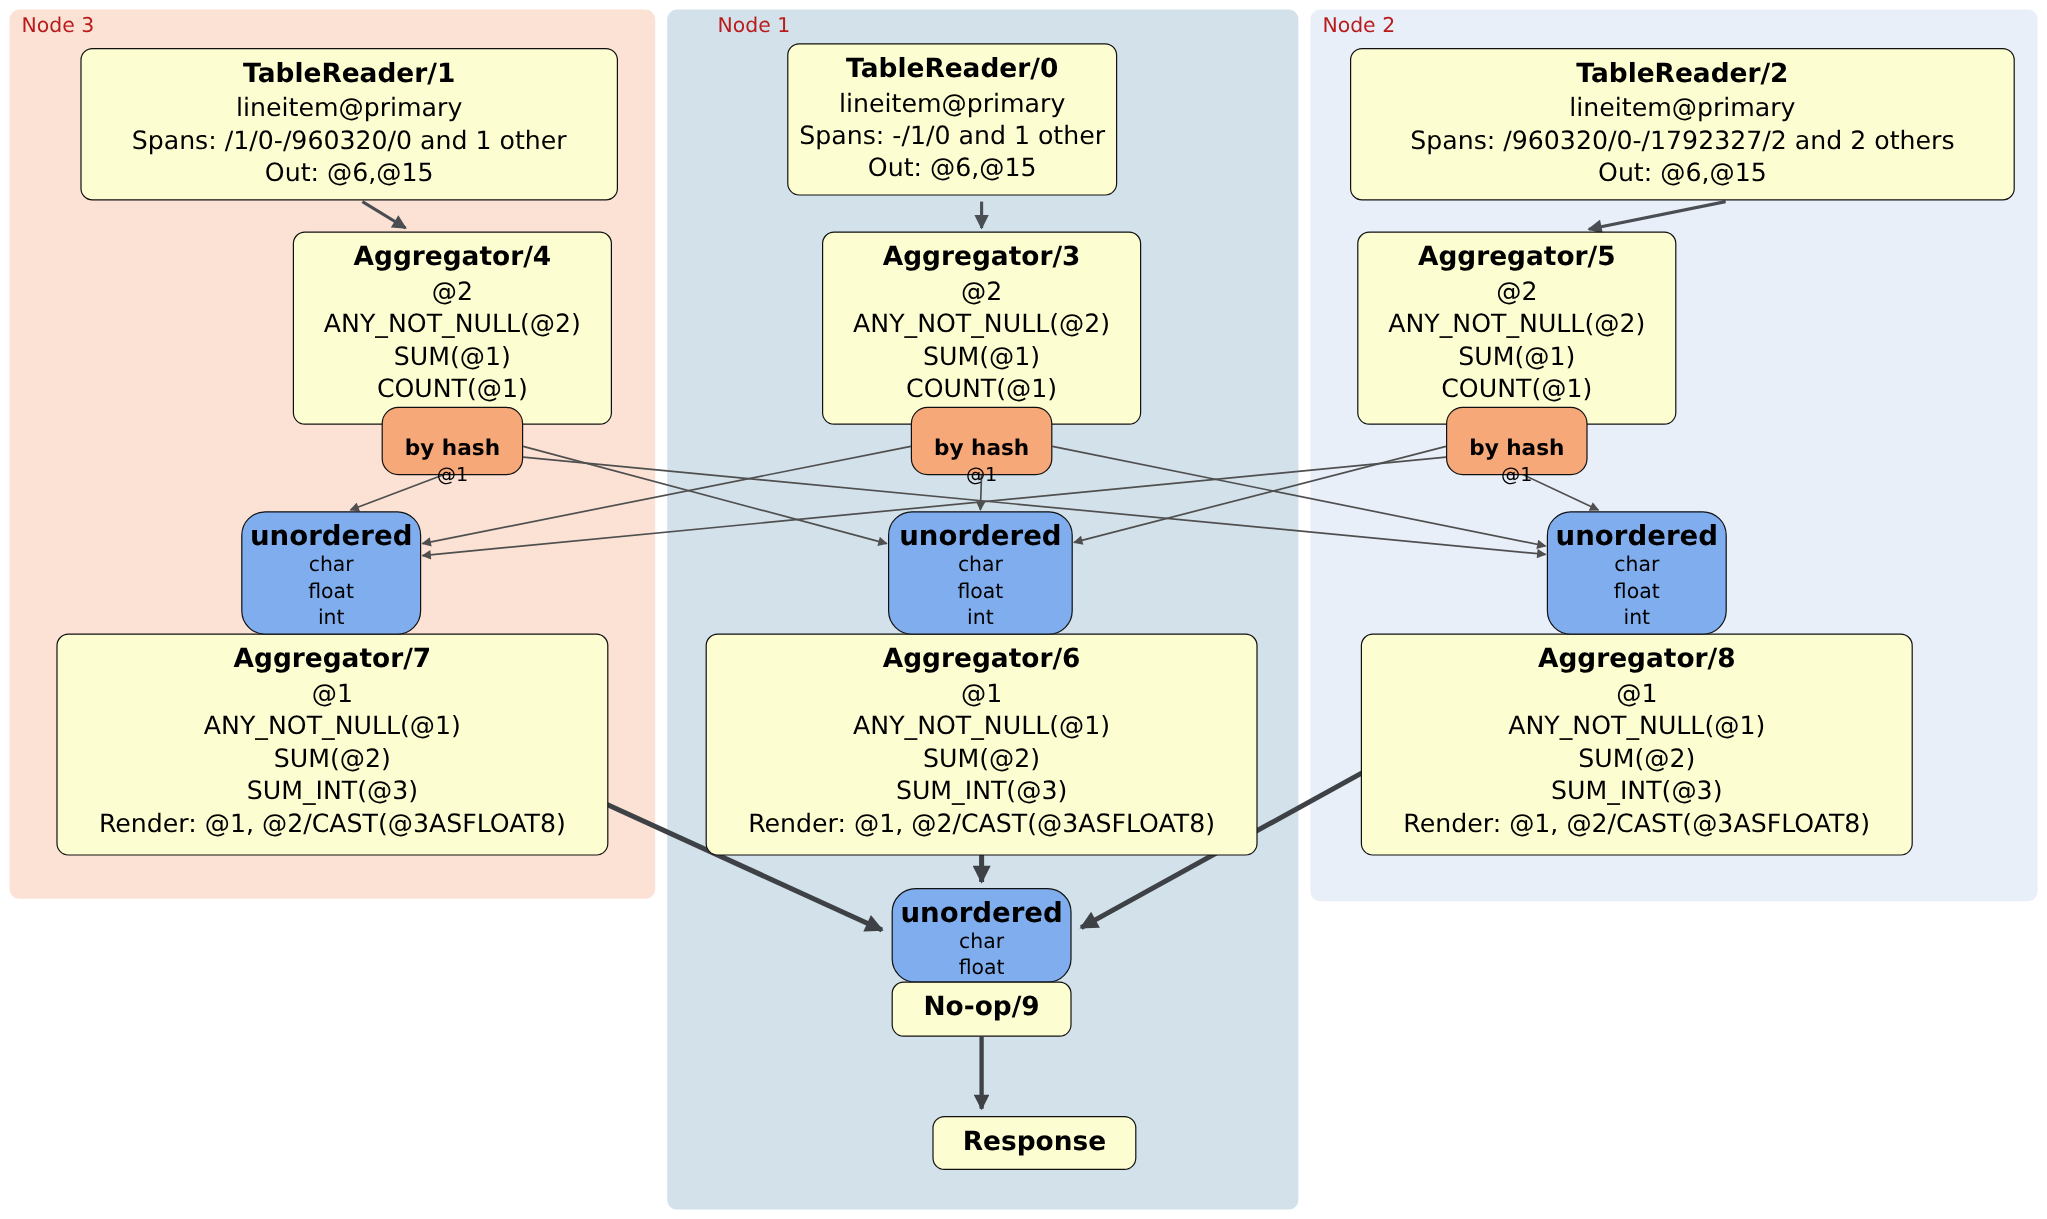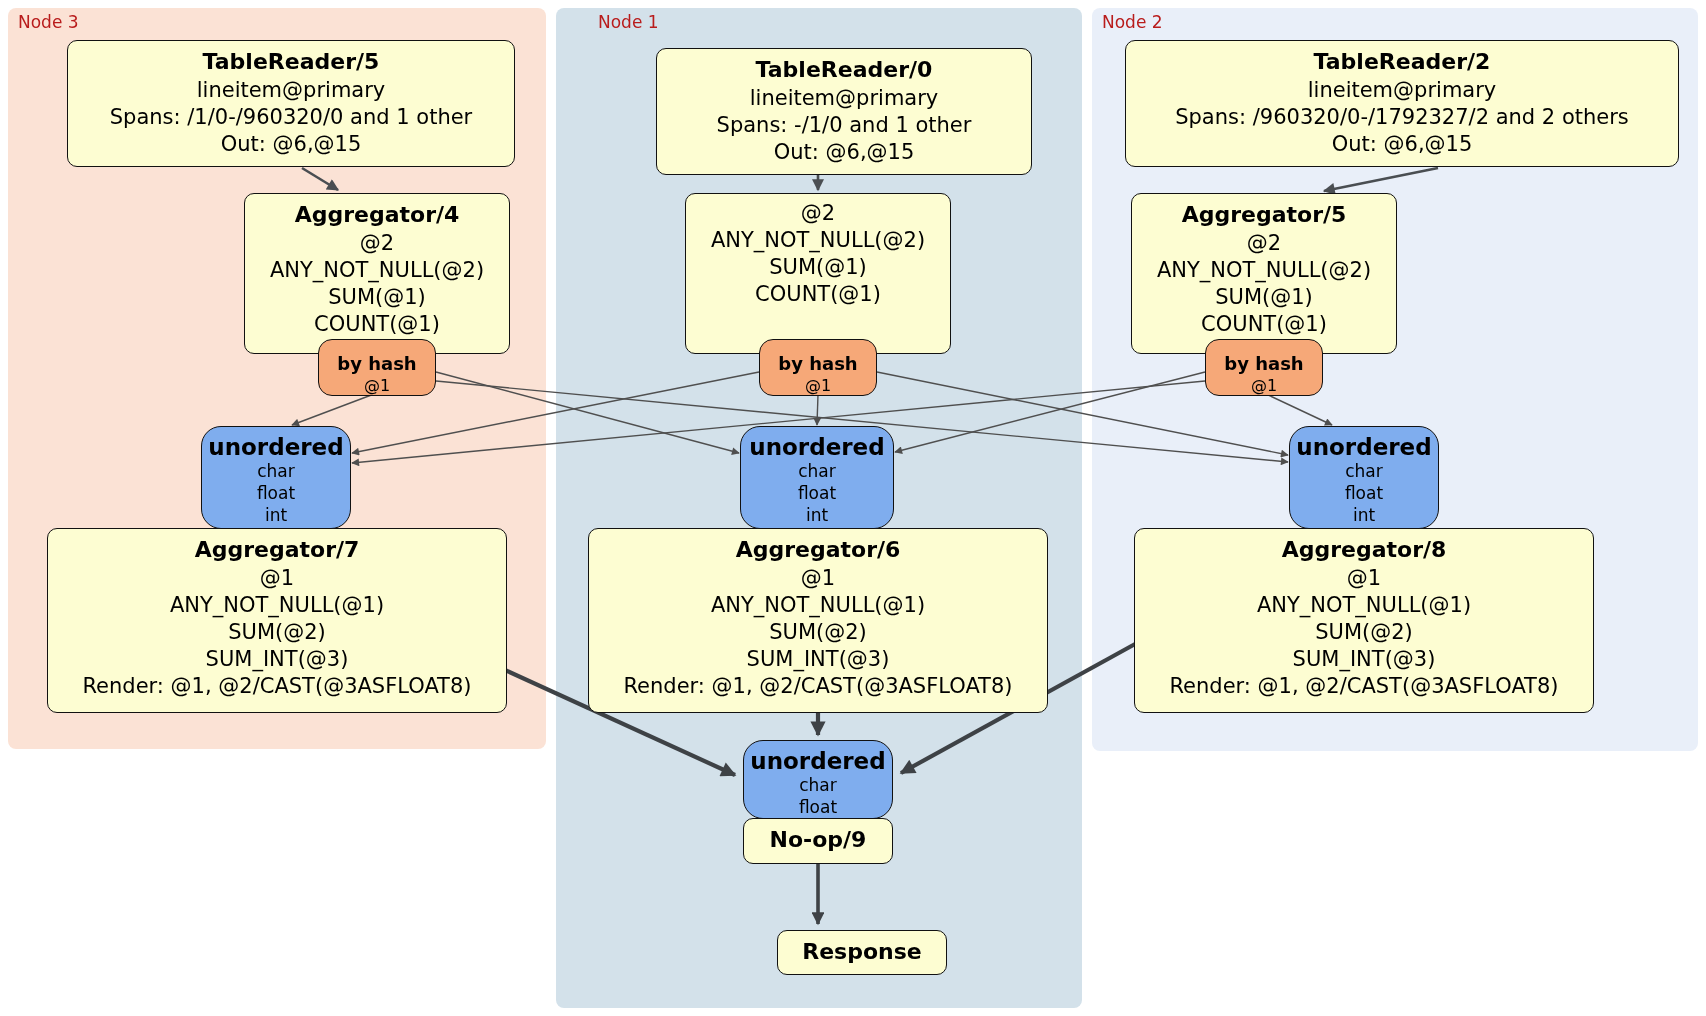--- a/index.html
+++ b/index.html
@@ -17,21 +17,21 @@
   .nbox{
     position:absolute;z-index:2;box-sizing:border-box;
     background:#fdfdd2;border:1.7px solid #111;border-radius:10px;
     text-align:center;color:#000;padding-top:6px;
   }
   .ntitle{font-size:22px;font-weight:bold;line-height:30px;}
   .nline{font-size:21px;line-height:27px;}
   .hashbox{
     position:absolute;z-index:3;box-sizing:border-box;
     background:#f6a878;border:1.7px solid #111;border-radius:14px;
-    text-align:center;color:#000;padding-top:12px;
+    text-align:center;color:#000;padding-top:22px;
   }
   .htitle{font-size:18px;font-weight:bold;line-height:23px;}
   .hline{font-size:16px;line-height:21px;}
   .syncbox{
     position:absolute;z-index:3;box-sizing:border-box;
     background:#7fadee;border:1.8px solid #111;border-radius:20px;
     text-align:center;color:#000;padding-top:8px;
   }
   .stitle{font-size:23px;font-weight:bold;line-height:25px;}
   .sline{font-size:17px;line-height:22px;}
@@ -83,46 +83,47 @@
     <line x1="1266" y1="394" x2="1332" y2="425" stroke="#4f4f4f" stroke-width="1.4" marker-end="url(#ah-small)"></line>
 
     <line x1="505" y1="670" x2="735" y2="775" stroke="#3e4246" stroke-width="4.2" marker-end="url(#ah-big)"></line>
     <line x1="818" y1="712" x2="818" y2="735" stroke="#3e4246" stroke-width="4.2" marker-end="url(#ah-big)"></line>
     <line x1="1146" y1="638" x2="901" y2="773" stroke="#3e4246" stroke-width="4.2" marker-end="url(#ah-big)"></line>
 
     <line x1="818" y1="864" x2="818" y2="924" stroke="#3e4246" stroke-width="3.6" marker-end="url(#ah-big)"></line>
   </svg>
 
   <div class="nbox" style="left:67px;top:40px;width:448px;height:127px">
-    <div class="ntitle">TableReader/5</div>
+    <div class="ntitle">TableReader/1</div>
     <div class="nline">lineitem@primary</div>
     <div class="nline">Spans: /1/0-/960320/0 and 1 other</div>
     <div class="nline">Out: @6,@15</div>
   </div>
-  <div class="nbox" style="left:656px;top:48px;width:376px;height:127px">
+  <div class="nbox" style="left:656px;top:36px;width:275px;height:127px">
     <div class="ntitle">TableReader/0</div>
     <div class="nline">lineitem@primary</div>
     <div class="nline">Spans: -/1/0 and 1 other</div>
     <div class="nline">Out: @6,@15</div>
   </div>
   <div class="nbox" style="left:1125px;top:40px;width:554px;height:127px">
     <div class="ntitle">TableReader/2</div>
     <div class="nline">lineitem@primary</div>
     <div class="nline">Spans: /960320/0-/1792327/2 and 2 others</div>
     <div class="nline">Out: @6,@15</div>
   </div>
 
   <div class="nbox" style="left:244px;top:193px;width:266px;height:161px">
     <div class="ntitle">Aggregator/4</div>
     <div class="nline">@2</div>
     <div class="nline">ANY_NOT_NULL(@2)</div>
     <div class="nline">SUM(@1)</div>
     <div class="nline">COUNT(@1)</div>
   </div>
   <div class="nbox" style="left:685px;top:193px;width:266px;height:161px">
+    <div class="ntitle">Aggregator/3</div>
     <div class="nline">@2</div>
     <div class="nline">ANY_NOT_NULL(@2)</div>
     <div class="nline">SUM(@1)</div>
     <div class="nline">COUNT(@1)</div>
   </div>
   <div class="nbox" style="left:1131px;top:193px;width:266px;height:161px">
     <div class="ntitle">Aggregator/5</div>
     <div class="nline">@2</div>
     <div class="nline">ANY_NOT_NULL(@2)</div>
     <div class="nline">SUM(@1)</div>

